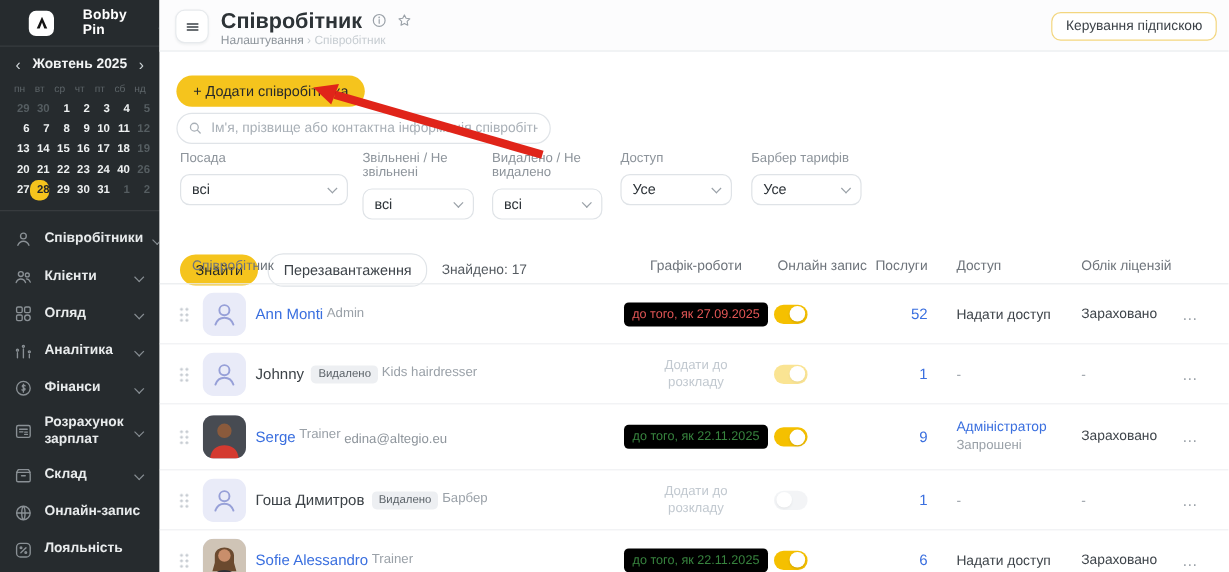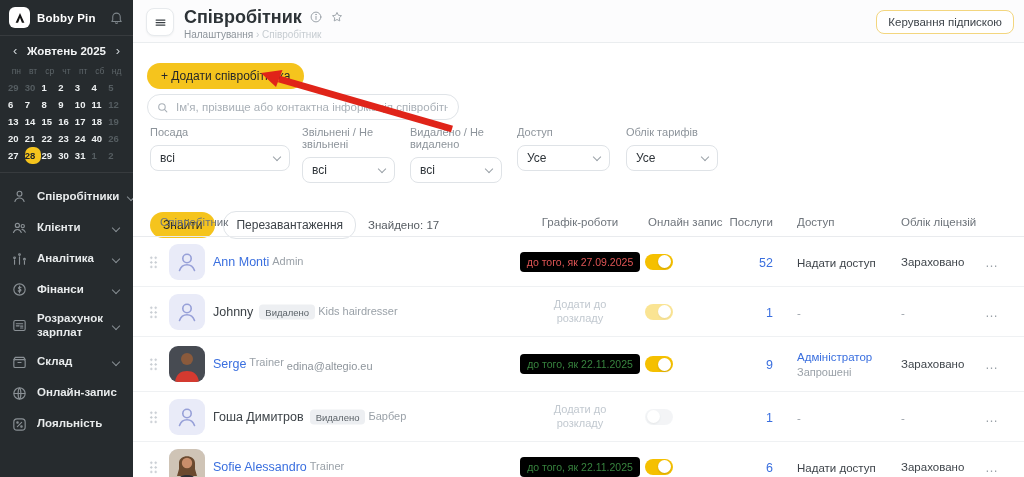--- a/index.html
+++ b/index.html
@@ -3,35 +3,35 @@
 <meta charset="utf-8">
 <style>
   * { box-sizing: border-box; margin: 0; padding: 0; }
   html,body { width:1024px; height:477px; overflow:hidden; background:#fff;
     font-family:"Liberation Sans", sans-serif; }
   .app { position:relative; width:1024px; height:477px; display:flex; }
 
   
   .sidebar { width:133px; height:477px; background:#262b2e; color:#e9ecee; flex:none;
     display:flex; flex-direction:column; overflow:hidden; }
-  .brand-row { display:flex; align-items:center; gap:7px; padding:7px 9px 7px 9px;
+  .brand-row { display:flex; align-items:center; gap:24px; padding:7px 9px 7px 24px;
     border-bottom:1px solid rgba(255,255,255,.08); }
   .logo { width:21px; height:21px; background:#fff; border-radius:6px; display:flex;
     align-items:center; justify-content:center; flex:none; }
   .brand-name { font-size:11.5px; font-weight:700; color:#fff; letter-spacing:.2px; }
   .bell { margin-left:auto; display:flex; }
 
   .calendar { padding:6px 8px 8px; border-bottom:1px solid rgba(255,255,255,.08); }
   .cal-nav { display:flex; align-items:center; justify-content:space-between; padding:2px 3px; }
   .cal-arrow { color:#cdd3d6; font-size:13px; line-height:1; cursor:pointer; padding:0 2px; }
   .cal-month { font-size:11.5px; font-weight:700; color:#f2f4f5; }
   .cal-weekdays, .cal-grid { display:grid; grid-template-columns:repeat(7,1fr); }
   .cal-weekdays { margin:7px 0 3px; }
   .cal-wd { font-size:8.5px; color:#5d6569; text-align:center; }
-  .cal-day { font-size:9.5px; font-weight:700; color:#eef1f2; text-align:left;
+  .cal-day { font-size:9.5px; font-weight:700; color:#eef1f2; text-align:right;
     height:17px; line-height:17px; border-radius:7px; }
   .cal-day.dim { color:#555d61; }
   .cal-day.selected { background:#f5c41d; color:#23262a; }
 
   .menu { padding:8px 7px; display:flex; flex-direction:column; }
   .menu-item { display:flex; align-items:center; gap:9px; padding:7px 4px; cursor:pointer;
     border-radius:6px; }
   .menu-item .mi-icon { flex:none; display:flex; opacity:.8; }
   .menu-item .mi-label { font-size:11.5px; font-weight:700; color:#e8ebec; line-height:1.2; }
   .chev { width:6px; height:6px; border-right:1.5px solid #878e93; border-bottom:1.5px solid #878e93;
@@ -226,20 +226,32 @@
               <circle cx="9" cy="9" r="2.9"></circle>
               <circle cx="16.6" cy="10" r="2.3"></circle>
               <path d="M3.5 19c1-2.8 3-4.2 5.5-4.2s4.5 1.4 5.5 4.2M15.6 14.7c2 .2 3.6 1.5 4.5 3.8"></path>
             </svg>
           </span>
         <span class="mi-label">Клієнти</span>
         <span class="chev"></span>
       </div>
       <div class="menu-item">
         <span class="mi-icon">
+            <svg width="17" height="17" viewBox="0 0 24 24" fill="none" stroke="#a3aaaf" stroke-width="1.6">
+              <rect x="4" y="4" width="6.6" height="6.6" rx="1.6"></rect>
+              <rect x="13.4" y="4" width="6.6" height="6.6" rx="1.6"></rect>
+              <rect x="4" y="13.4" width="6.6" height="6.6" rx="1.6"></rect>
+              <circle cx="16.7" cy="16.7" r="3.3"></circle>
+            </svg>
+          </span>
+        <span class="mi-label">Огляд</span>
+        <span class="chev"></span>
+      </div>
+      <div class="menu-item">
+        <span class="mi-icon">
             <svg width="17" height="17" viewBox="0 0 24 24" fill="none" stroke="#a3aaaf" stroke-width="1.6" stroke-linecap="round">
               <path d="M5 20v-6M12 20V9.5M19 20v-4"></path>
               <circle cx="5" cy="11" r="1.2"></circle>
               <circle cx="12" cy="6.5" r="1.2"></circle>
               <circle cx="19" cy="13" r="1.2"></circle>
             </svg>
           </span>
         <span class="mi-label">Аналітика</span>
         <span class="chev"></span>
       </div>
@@ -373,21 +385,21 @@
           </div>
         </div>
         <div class="filter" style="left:384px;width:93px">
           <div class="filter-label">Доступ</div>
           <div class="filter-box">
             <span>Усе</span>
             <span class="chev"></span>
           </div>
         </div>
         <div class="filter" style="left:493px;width:92px">
-          <div class="filter-label">Облік тарифів</div>
+          <div class="filter-label">Барбер тарифів</div>
           <div class="filter-box">
             <span>Усе</span>
             <span class="chev"></span>
           </div>
         </div>
       </div>
 
       <div class="actions">
         <button class="find-btn">Знайти</button>
         <button class="reload-btn">Перезавантаження</button>

